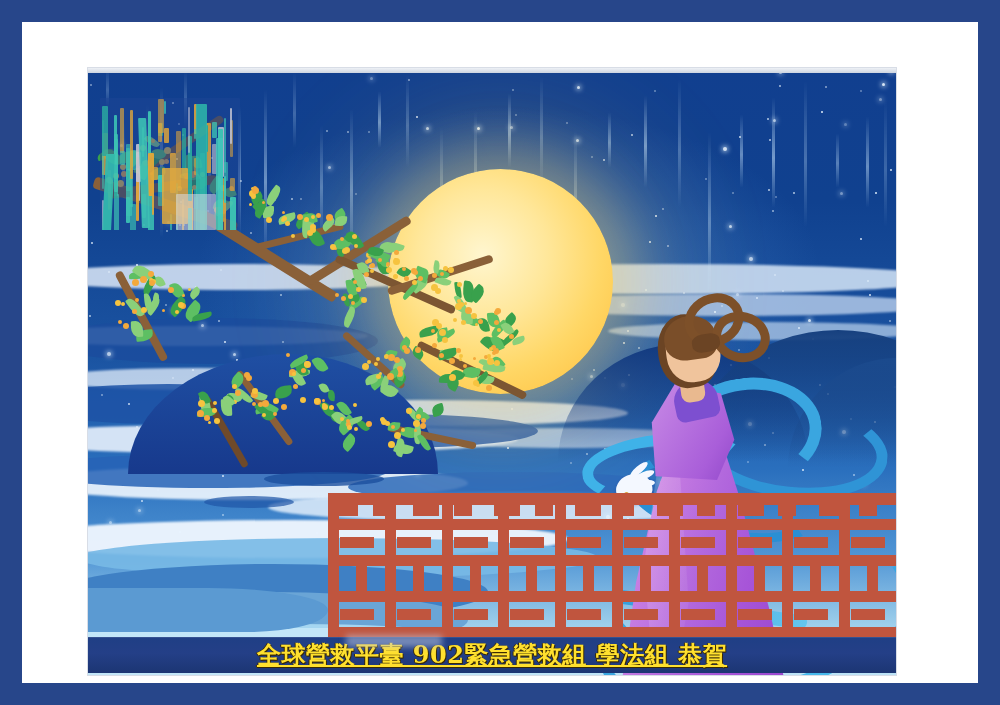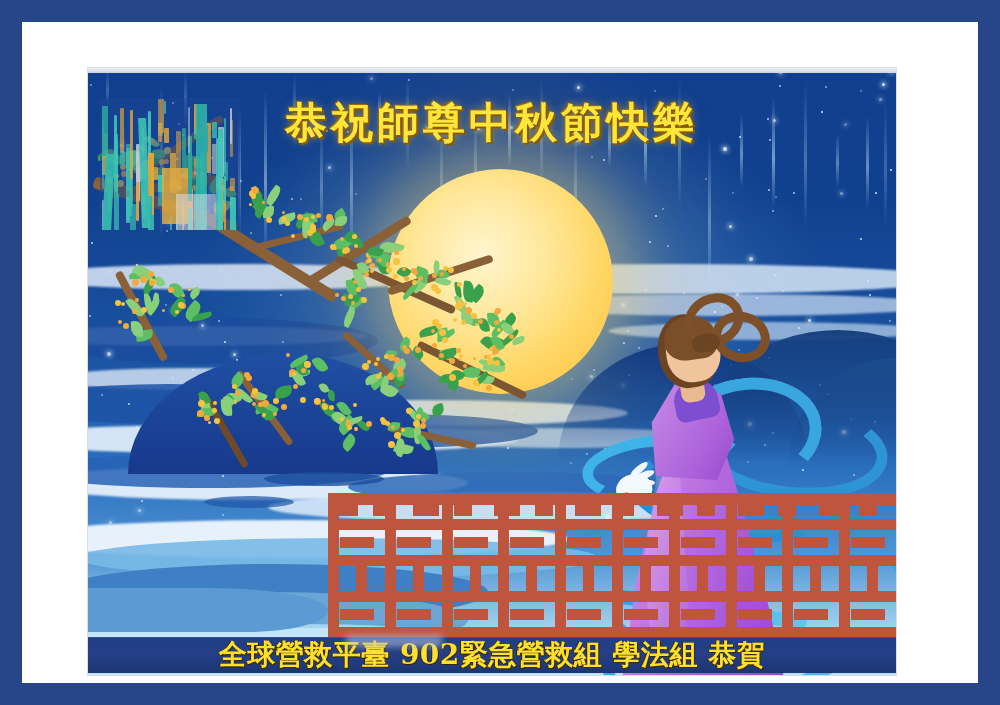--- a/index.html
+++ b/index.html
@@ -167,23 +167,24 @@
   #caption-bar{
     position:absolute;left:88px;top:637px;width:808px;height:36px;
     background:linear-gradient(to bottom,#1f3f85 0%,#243f87 45%,#1c3573 100%);
     display:flex;align-items:center;justify-content:center;
     z-index:60;
     box-shadow:inset 0 1px 0 rgba(255,255,255,.10);
   }
   #caption-text{
     color:#ffe02e;
     font-family:"DejaVu Serif","Liberation Serif",serif;
-    font-weight:bold;font-size:28px;letter-spacing:.5px;
+    font-weight:bold;font-size:24px;letter-spacing:.5px;
     text-shadow:1px 1px 0 #3a2a00,-1px 0 0 #3a2a00,0 1px 0 #3a2a00;
     white-space:nowrap;
+    text-decoration:underline;
   }
   #caption-smudge{
     position:absolute;left:258px;top:-2px;width:96px;height:12px;
     background:rgba(190,200,225,.55);filter:blur(3px);
   }
 
   
   #title{
     position:absolute;left:88px;top:95px;width:808px;
     text-align:center;z-index:50;
@@ -1085,21 +1086,18 @@
           <div class="rh" style="left:450px;top:12px;width:18px;height:11px;"></div>
           <div class="rh" style="left:491px;top:12px;width:26px;height:11px;"></div>
           <div class="rh" style="left:531px;top:12px;width:18px;height:11px;"></div>
         </div>
       <div id="rail-bottom"></div>
     </div>
 
     <div id="art-highlight"></div>
   </div>
 
-  <div id="title">
-    <span id="title-text">恭祝師尊中秋節快樂</span>
-  </div>
 
   <div id="caption-bar">
     <div id="caption-smudge"></div>
     <span id="caption-text">全球營救平臺 902緊急營救組 學法組 恭賀</span>
   </div>
 </div>
 
 </body></html>

